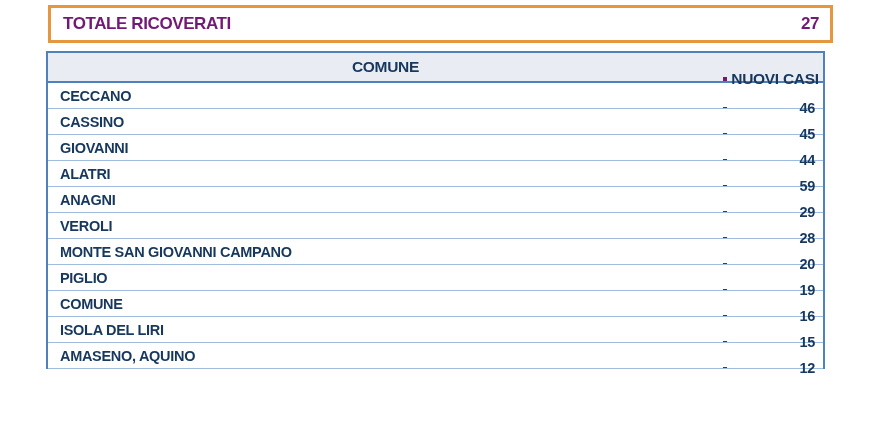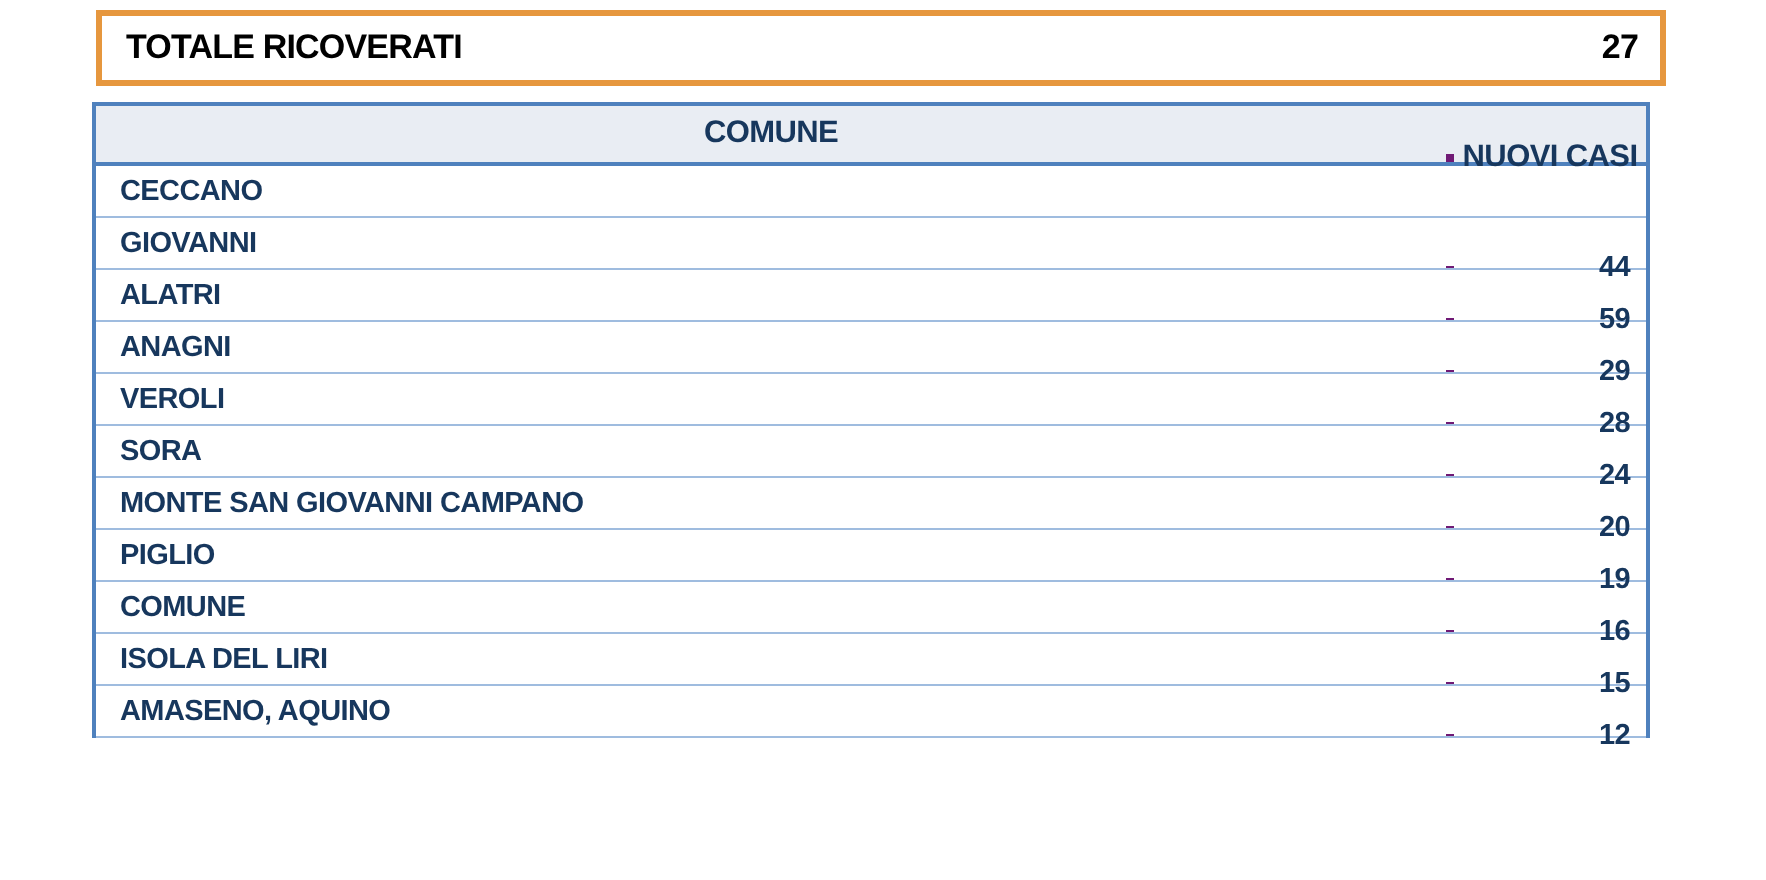--- a/index.html
+++ b/index.html
@@ -23,21 +23,21 @@
     top: 5px;
     width: 785px;
     height: 38px;
     box-sizing: border-box;
     border: 3px solid #E6973E;
     background: #ffffff;
     display: flex;
     align-items: center;
     justify-content: space-between;
     padding: 0 11px 0 12px;
-    color: #000000;
+    color: #701a75;
     font-weight: 700;
     font-size: 17px;
     letter-spacing: -0.4px;
   }
 
   
   .data-table {
     position: absolute;
     left: 46px;
     top: 51px;
@@ -112,40 +112,41 @@
 </div>
 
 <div class="data-table">
   <div class="tr header-row">
     <div class="cell cell-comune">COMUNE</div>
     <div class="cell cell-value">NUOVI CASI</div>
   </div>
   <div id="rows">
       <div class="tr data-row">
         <div class="cell cell-comune">CECCANO</div>
+        <div class="cell cell-value">46</div>
+      </div>
+      <div class="tr data-row">
+        <div class="cell cell-comune">CASSINO</div>
+        <div class="cell cell-value">45</div>
       </div>
       <div class="tr data-row">
         <div class="cell cell-comune">GIOVANNI</div>
         <div class="cell cell-value">44</div>
       </div>
       <div class="tr data-row">
         <div class="cell cell-comune">ALATRI</div>
         <div class="cell cell-value">59</div>
       </div>
       <div class="tr data-row">
         <div class="cell cell-comune">ANAGNI</div>
         <div class="cell cell-value">29</div>
       </div>
       <div class="tr data-row">
         <div class="cell cell-comune">VEROLI</div>
         <div class="cell cell-value">28</div>
-      </div>
-      <div class="tr data-row">
-        <div class="cell cell-comune">SORA</div>
-        <div class="cell cell-value">24</div>
       </div>
       <div class="tr data-row">
         <div class="cell cell-comune">MONTE SAN GIOVANNI CAMPANO</div>
         <div class="cell cell-value">20</div>
       </div>
       <div class="tr data-row">
         <div class="cell cell-comune">PIGLIO</div>
         <div class="cell cell-value">19</div>
       </div>
       <div class="tr data-row">

